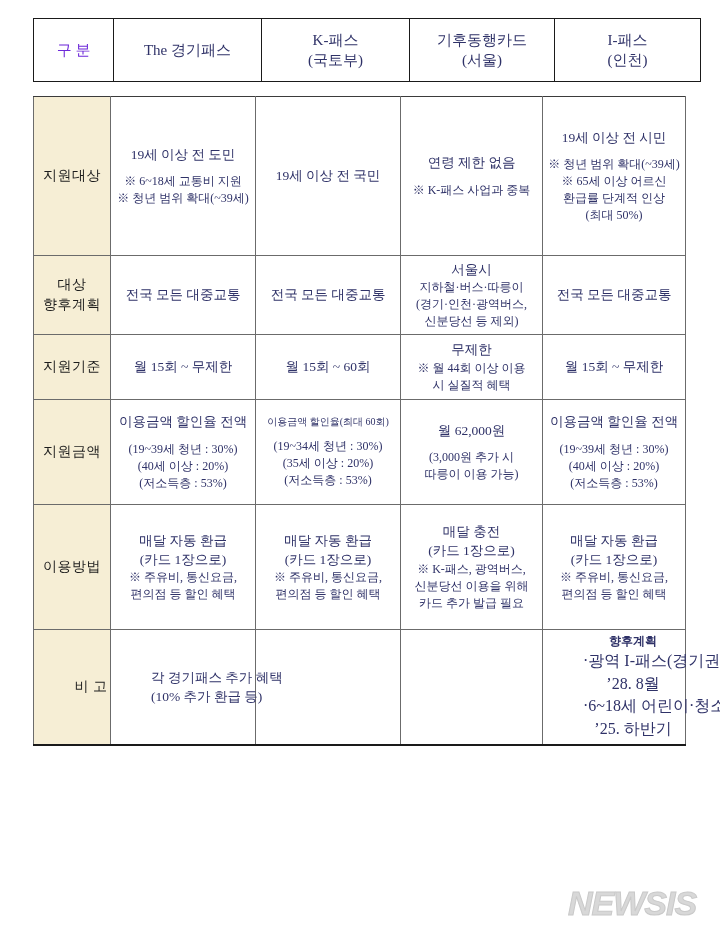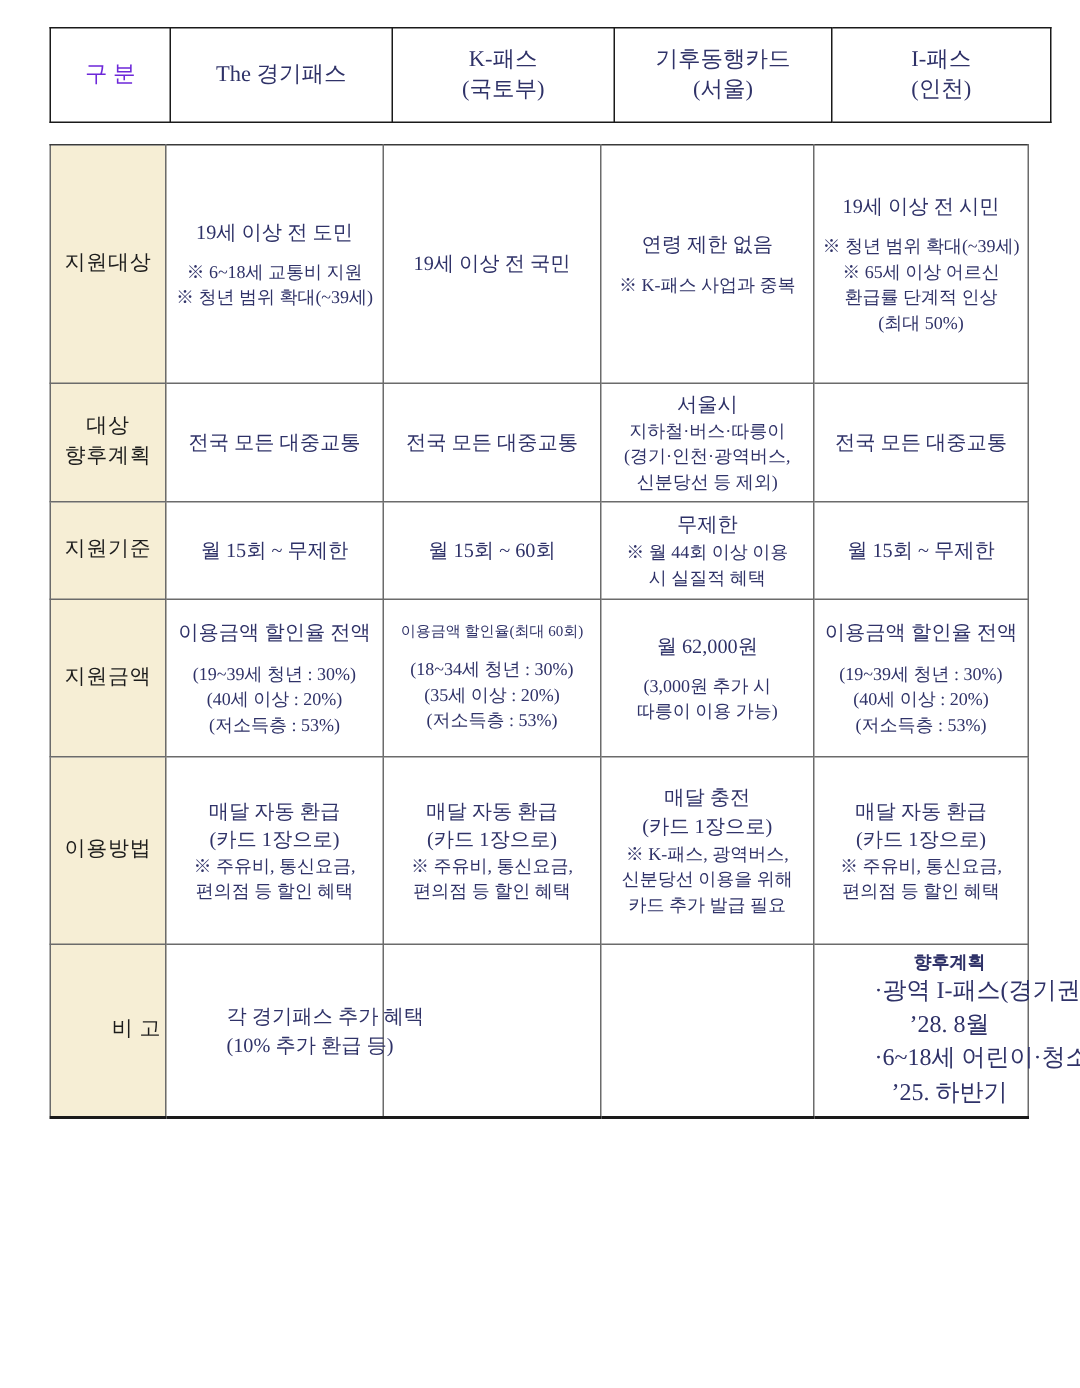--- a/index.html
+++ b/index.html
@@ -280,21 +280,21 @@
               <span class="ln sp"></span>
               <span class="ln small">(19~39세 청년 : 30%)</span>
               <span class="ln small">(40세 이상 : 20%)</span>
               <span class="ln small">(저소득층 : 53%)</span>
             </span>
           </td>
           <td class="h-amount">
             <span class="cell-lines">
               <span class="ln xsmall">이용금액 할인율(최대 60회)</span>
               <span class="ln sp"></span>
-              <span class="ln small">(18~34세 청년 : 30%)</span>
+              <span class="ln small">(19~34세 청년 : 30%)</span>
               <span class="ln small">(35세 이상 : 20%)</span>
               <span class="ln small">(저소득층 : 53%)</span>
             </span>
           </td>
           <td class="h-amount">
             <span class="cell-lines">
               <span class="ln">월 62,000원</span>
               <span class="ln sp"></span>
               <span class="ln small">(3,000원 추가 시</span>
               <span class="ln small">따릉이 이용 가능)</span>
@@ -378,14 +378,15 @@
               <span class="ln tiny">·광역 I-패스(경기권) :</span>
               <span class="ln tiny">’28. 8월</span>
               <span class="ln tiny">·6~18세 어린이·청소년 :</span>
               <span class="ln tiny">’25. 하반기</span>
             </span>
           </td>
         </tr>
       </tbody>
   </table>
 
+  <div class="watermark">NEWSIS</div>
 
 </div>
 
 </body></html>

